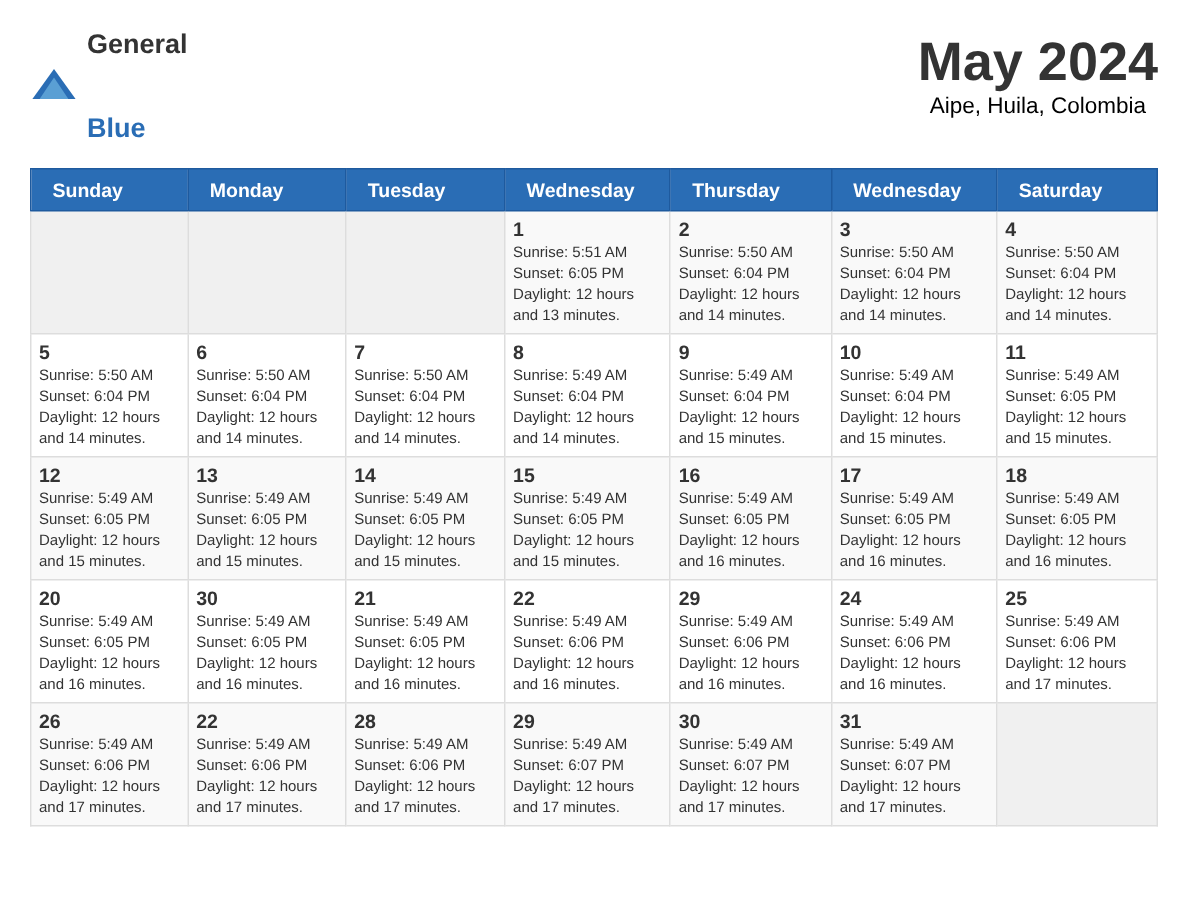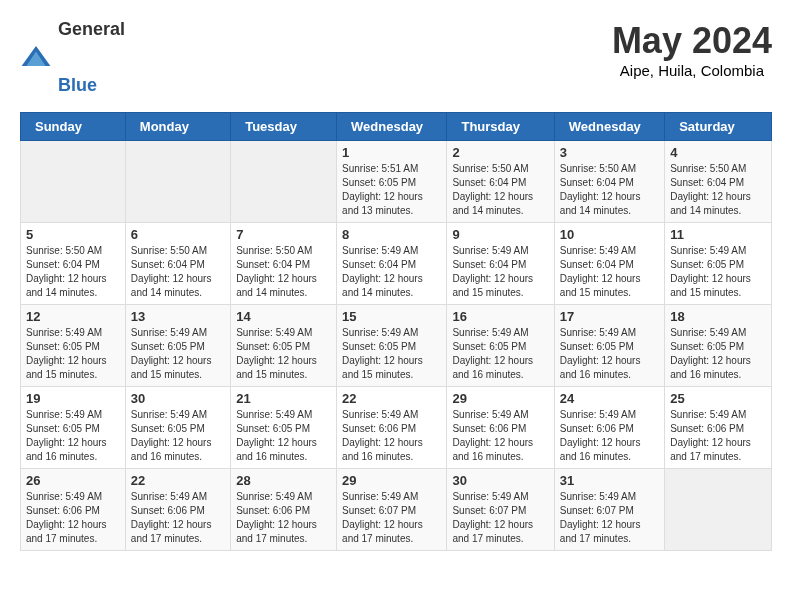--- a/index.html
+++ b/index.html
@@ -207,21 +207,21 @@
           <span class="day-num">17</span>
           <div class="day-info">Sunrise: 5:49 AM<br>Sunset: 6:05 PM<br>Daylight: 12 hours and 16 minutes.</div>
         </td>
         <td>
           <span class="day-num">18</span>
           <div class="day-info">Sunrise: 5:49 AM<br>Sunset: 6:05 PM<br>Daylight: 12 hours and 16 minutes.</div>
         </td>
       </tr>
       <tr>
         <td>
-          <span class="day-num">19</span>
+          <span class="day-num">20</span>
           <div class="day-info">Sunrise: 5:49 AM<br>Sunset: 6:05 PM<br>Daylight: 12 hours and 16 minutes.</div>
         </td>
         <td>
           <span class="day-num">30</span>
           <div class="day-info">Sunrise: 5:49 AM<br>Sunset: 6:05 PM<br>Daylight: 12 hours and 16 minutes.</div>
         </td>
         <td>
           <span class="day-num">21</span>
           <div class="day-info">Sunrise: 5:49 AM<br>Sunset: 6:05 PM<br>Daylight: 12 hours and 16 minutes.</div>
         </td>

